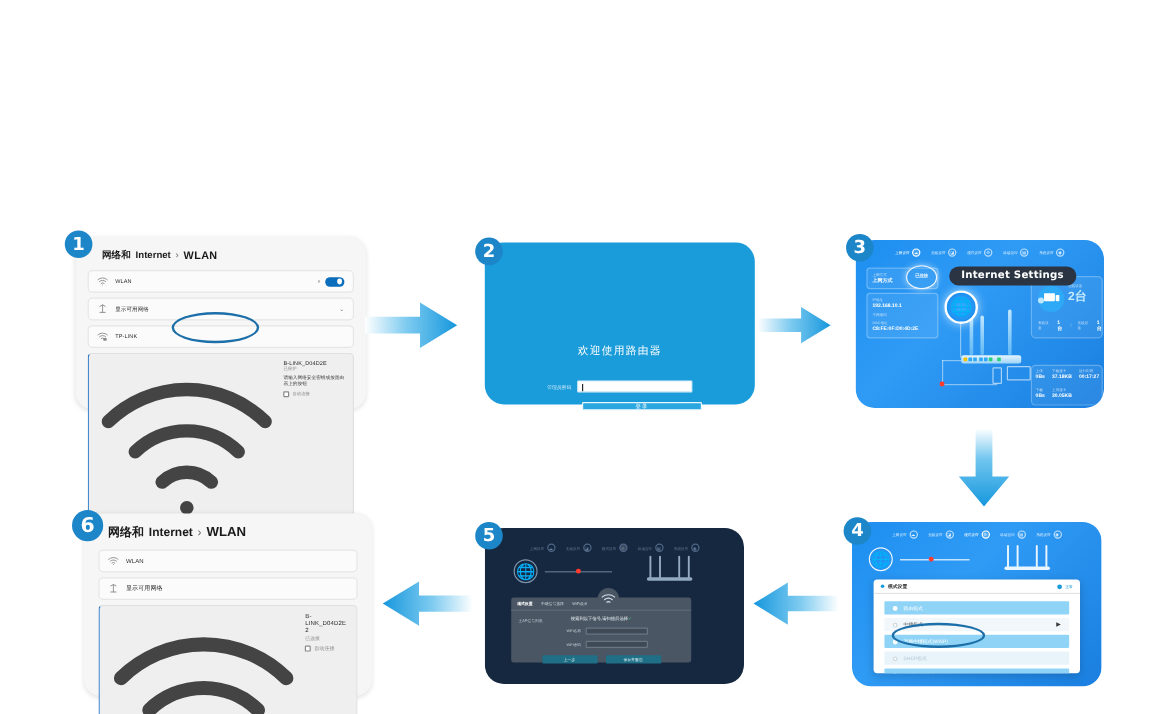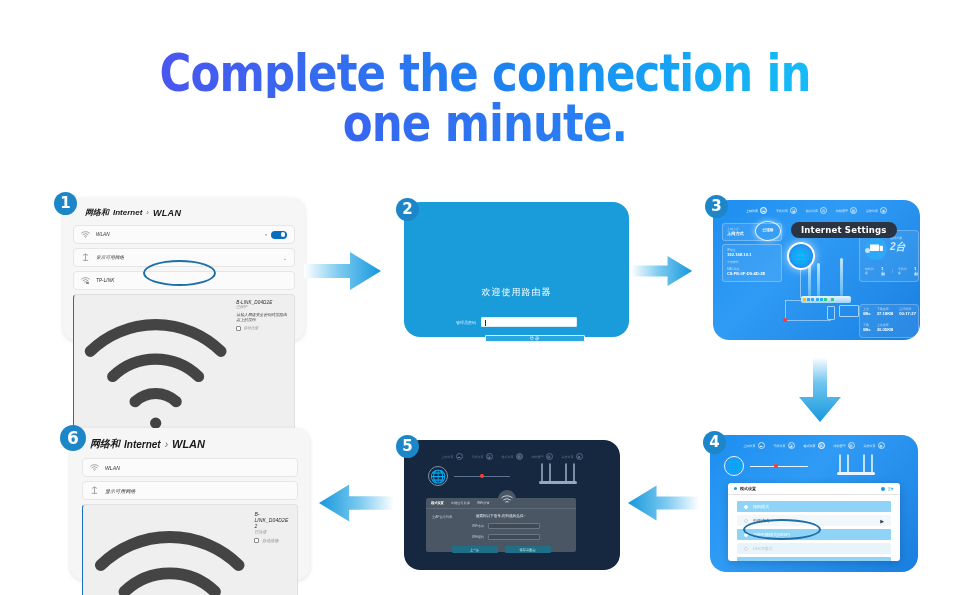--- a/index.html
+++ b/index.html
@@ -59,21 +59,20 @@
     z-index: 30;
     line-height: 1;
   }
 
   
   .win {
     position: absolute; inset: 0;
     background: #f6f6f6;
     border-radius: 14px;
     box-shadow: 0 1px 4px rgba(0,0,0,.12);
-    font-style: italic;
   }
   .win-head {
     font-size: 8px; color: #1a1a1a; font-weight: 600;
     padding: 9px 0 7px 22px;
     display: flex; align-items: center; gap: 4px;
   }
   .win-head .sep { color:#6a6a6a; font-weight:400; }
   .win-head .big { font-size: 9px; letter-spacing:.3px; }
   .win-body { padding: 0 10px; }
   .wrow {
@@ -299,24 +298,20 @@
 
   
   .arrow-r { position:absolute; z-index:20; }
   .arrow-d { position:absolute; z-index:20; }
 </style>
 </head>
 <body>
 
 <div class="page">
 
-  <div class="title-wrap">
-    <div class="title-line">Complete the connection in</div>
-    <div class="title-line l2">one minute.</div>
-  </div>
 
   <div class="card" style="left:63px; top:198px; width:242px; height:143px;">
     <div class="win">
       <div class="win-head">
         <span>网络和</span>
         <span>Internet</span>
         <span class="sep">›</span>
         <span class="big">WLAN</span>
       </div>
       <div class="win-body">
@@ -512,21 +507,21 @@
         <div style="position:absolute; left:114px; top:106px; width:8px; height:14px; border:.6px solid rgba(255,255,255,.6); border-radius:1px;"></div>
         <div style="position:absolute; left:126px; top:105px; width:20px; height:12px; border:.6px solid rgba(255,255,255,.6); border-radius:1px;"></div>
 
         <div class="dev-panel" style="left:146px; top:30px; width:60px; height:52px;"></div>
         <div class="dev-circle" style="left:152px; top:38px; width:22px; height:22px;">
           <svg width="13" height="10" viewBox="0 0 20 14">
               <rect x="0" y="0" width="14" height="10" rx="1" fill="#fff"></rect>
               <rect x="15" y="2" width="5" height="8" rx="1" fill="#fff"></rect>
             </svg>
         </div>
-        <div style="position:absolute; left:177px; top:36px;font-style:italic;">
+        <div style="position:absolute; left:177px; top:36px;">
           <div class="mini-stat">在线设备</div>
           <div class="big-num">2台</div>
         </div>
         <div style="position:absolute; left:152px; top:66px; display:flex; gap:5px; align-items:center;">
           <span class="mini-stat">有线设备</span>
           <span class="info-v">1台</span>
           <span class="mini-stat">|</span>
           <span class="mini-stat">无线设备</span>
           <span class="info-v">1台</span>
         </div>

